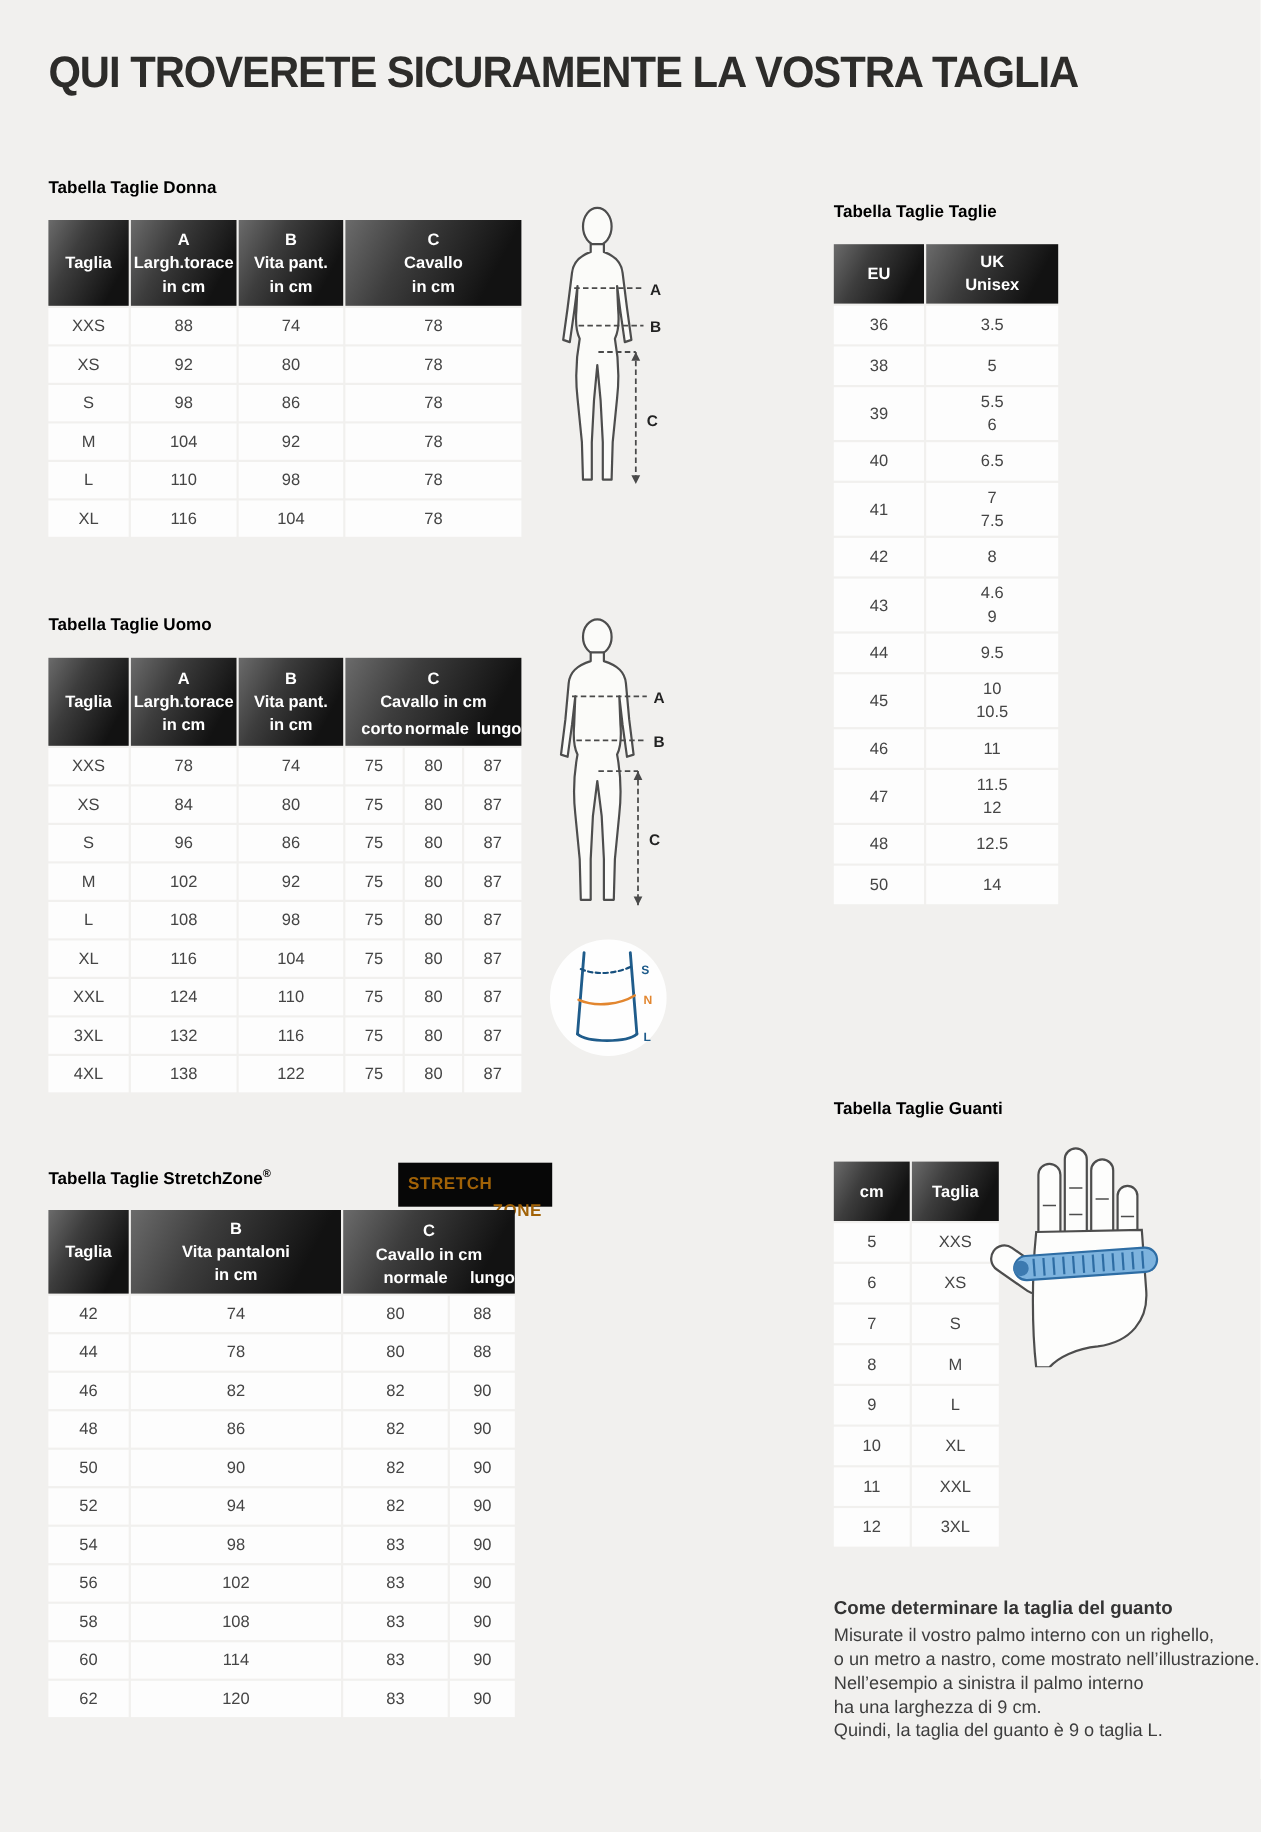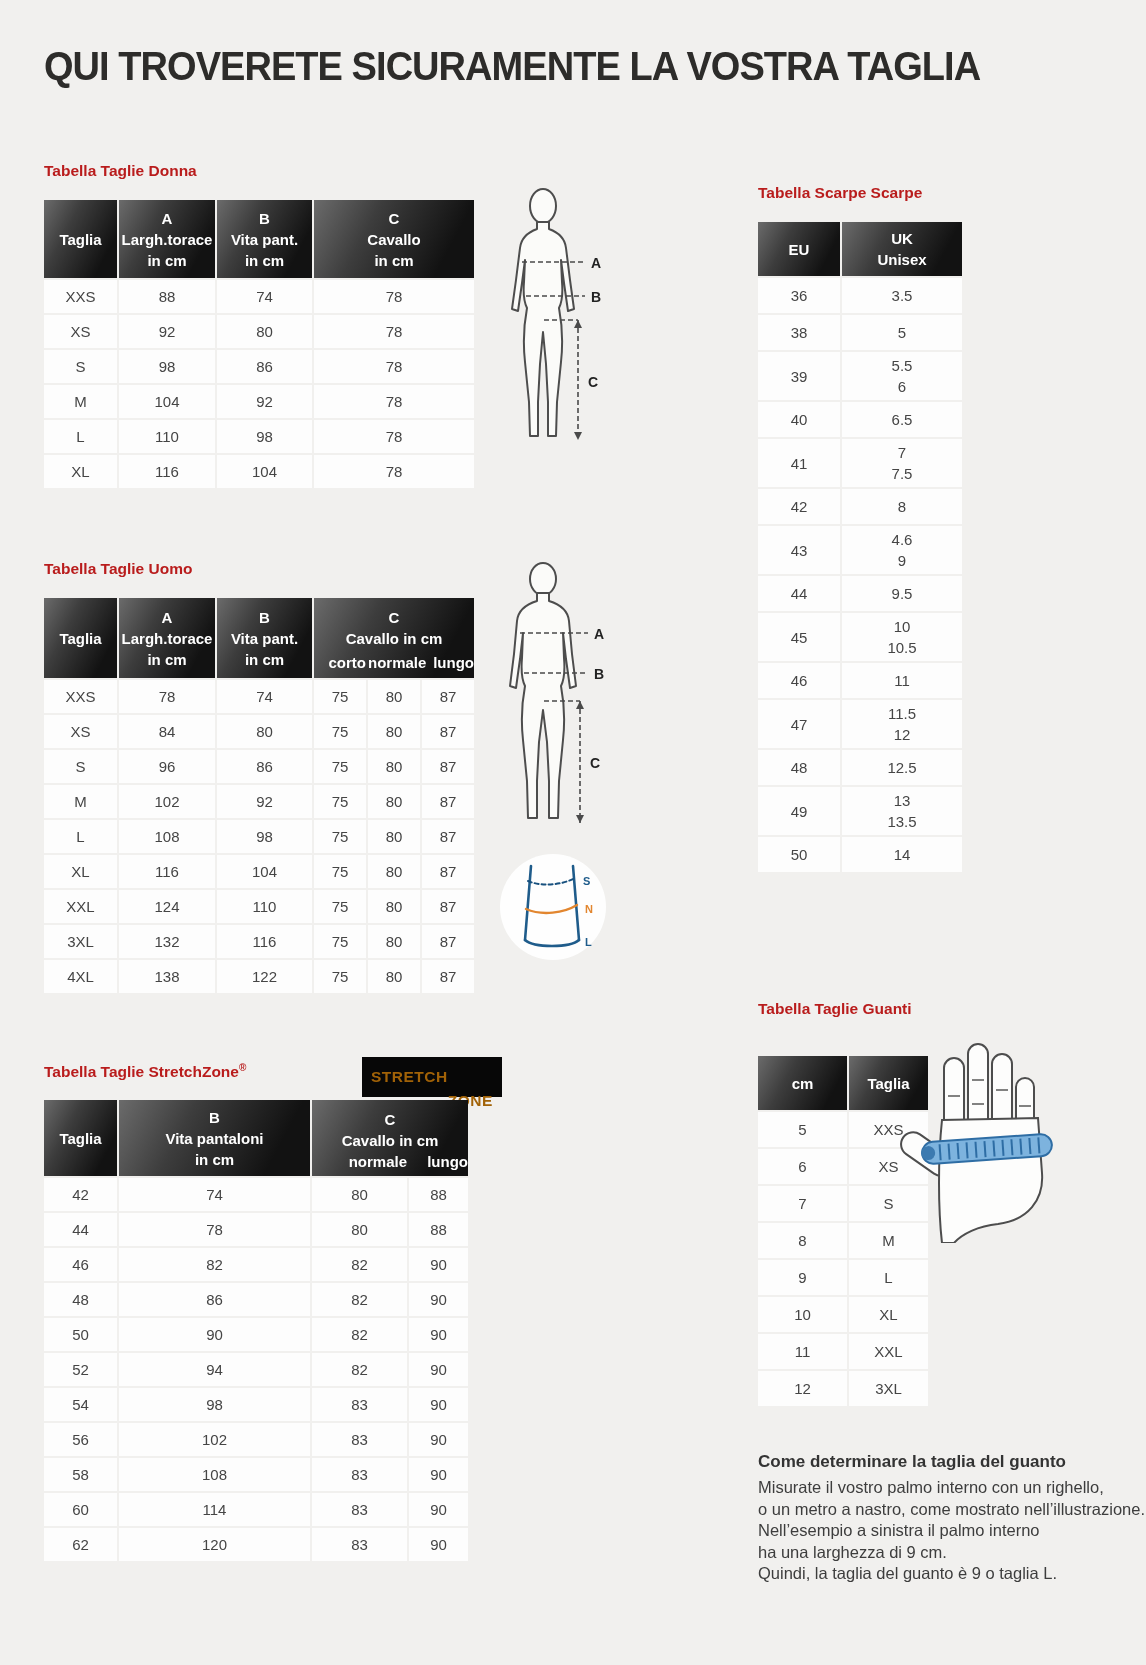--- a/index.html
+++ b/index.html
@@ -6,21 +6,21 @@
   #page{
     position:relative;width:1146px;height:1665px;
     background:#f1f0ee;overflow:hidden;
     font-family:"Liberation Sans", sans-serif;color:#3f3f3f;
   }
   .abs{position:absolute;}
   #title{
     left:44px;top:44px;font-size:40px;font-weight:800;color:#2d2c2a;
     letter-spacing:-1px;white-space:nowrap;transform:scaleX(.95);transform-origin:left top;
   }
-  .sec-heading{font-size:15.5px;font-weight:700;color:#b91c1c;}
+  .sec-heading{font-size:15.5px;font-weight:700;color:#000000;}
   
   .tbl{position:absolute;}
   .thead{display:flex;gap:2px;}
   .th{
     background:linear-gradient(118deg,#6b6b6b 0%,#3d3d3d 34%,#121212 80%);
     color:#fff;font-weight:700;font-size:15px;line-height:21px;
     display:flex;align-items:center;justify-content:center;text-align:center;
     white-space:pre-line;
   }
   .th.group{flex-direction:column;justify-content:space-between;padding:9px 0 5px 0;box-sizing:border-box;}
@@ -50,21 +50,21 @@
   .t-stretch .c4{width:156px;}
   .t-stretch .td:nth-child(3){width:95px;}
   .t-stretch .td:nth-child(4){width:59px;}
   .t-stretch .subs span:nth-child(1){width:95px;}
   .t-stretch .subs span:nth-child(2){width:59px;}
   .t-stretch .th{height:76px;}
   .t-scarpe .c1,.t-scarpe .td:nth-child(1){width:82px;}
   .t-scarpe .c2,.t-scarpe .td:nth-child(2){width:120px;}
   .t-scarpe .th{height:54px;}
   .t-scarpe .td{min-height:35px;padding:3px 0;}
-  .t-guanti .c1,.t-guanti .td:nth-child(1){width:89px;text-align:right;}
+  .t-guanti .c1,.t-guanti .td:nth-child(1){width:69px;text-align:right;}
   .t-guanti .c2,.t-guanti .td:nth-child(2){width:79px;}
   .t-guanti .th{height:54px;}
   .t-guanti .td{min-height:35px;}
   
   #sz-badge{
     left:362px;top:1057px;height:40px;background:#070707;color:#a16207;
     display:flex;align-items:center;padding:0 9px;font-size:15.5px;letter-spacing:.5px;
   }
   #sz-badge b{font-weight:800;}
   #sz-badge span{font-weight:700;margin-top:48px;}
@@ -278,21 +278,21 @@
       <line x1="75" y1="14" x2="81" y2="88" stroke="#1f5c8b" stroke-width="2.6"></line>
       <path d="M27,88 C36,96 72,96 81,88" stroke="#1f5c8b" stroke-width="2.6"></path>
       <path d="M30,29 C44,35 64,33 77,26" stroke="#17507e" stroke-width="2" stroke-dasharray="4 3"></path>
       <path d="M28,57 C44,64 66,61 79,53" stroke="#e2862f" stroke-width="2.4"></path>
     </g>
     <text x="85" y="33" font-size="11" font-weight="bold" fill="#1f5c8b">S</text>
     <text x="87" y="61" font-size="11" font-weight="bold" fill="#e2862f">N</text>
     <text x="87" y="94" font-size="11" font-weight="bold" fill="#1f5c8b">L</text>
   </svg>
 
-  <div class="abs sec-heading" style="left:758px;top:184px">Tabella Scarpe Scarpe</div>
+  <div class="abs sec-heading" style="left:758px;top:184px">Tabella Taglie Taglie</div>
   <div class="tbl t-scarpe" style="left:758px;top:222px">
     <div class="thead">
       <div class="th c1">EU</div>
       <div class="th c2">UK
 Unisex</div>
     </div>
     <div class="tbody">
         <div class="tr">
           <div class="td">36</div>
           <div class="td">3.5</div>
@@ -338,25 +338,20 @@
           <div class="td">11</div>
         </div>
         <div class="tr">
           <div class="td">47</div>
           <div class="td">11.5
 12</div>
         </div>
         <div class="tr">
           <div class="td">48</div>
           <div class="td">12.5</div>
-        </div>
-        <div class="tr">
-          <div class="td">49</div>
-          <div class="td">13
-13.5</div>
         </div>
         <div class="tr">
           <div class="td">50</div>
           <div class="td">14</div>
         </div>
       </div>
   </div>
 
   <div class="abs sec-heading" style="left:44px;top:1062px">
     <span>Tabella Taglie StretchZone</span><sup style="font-size:10px">®</sup>

